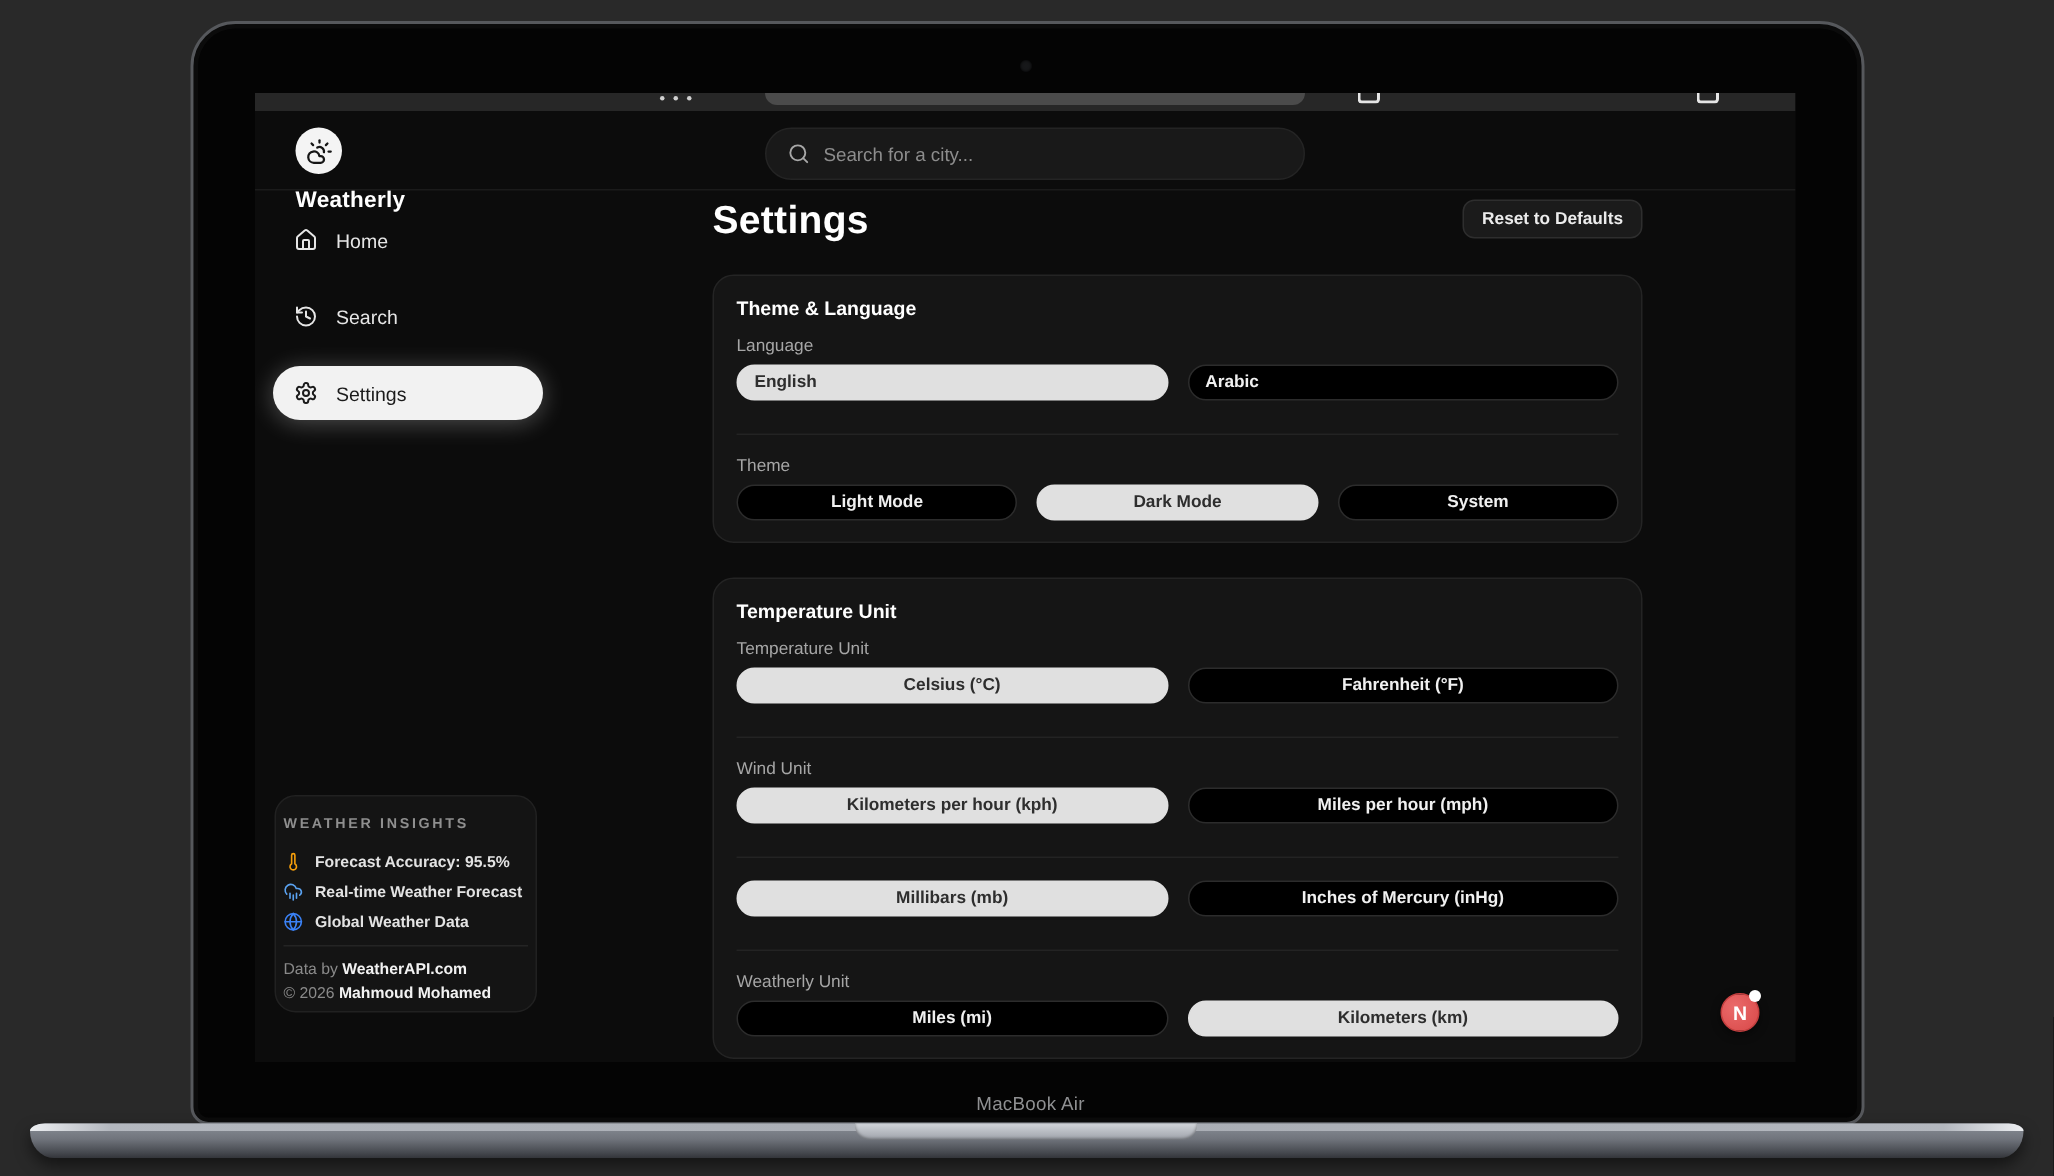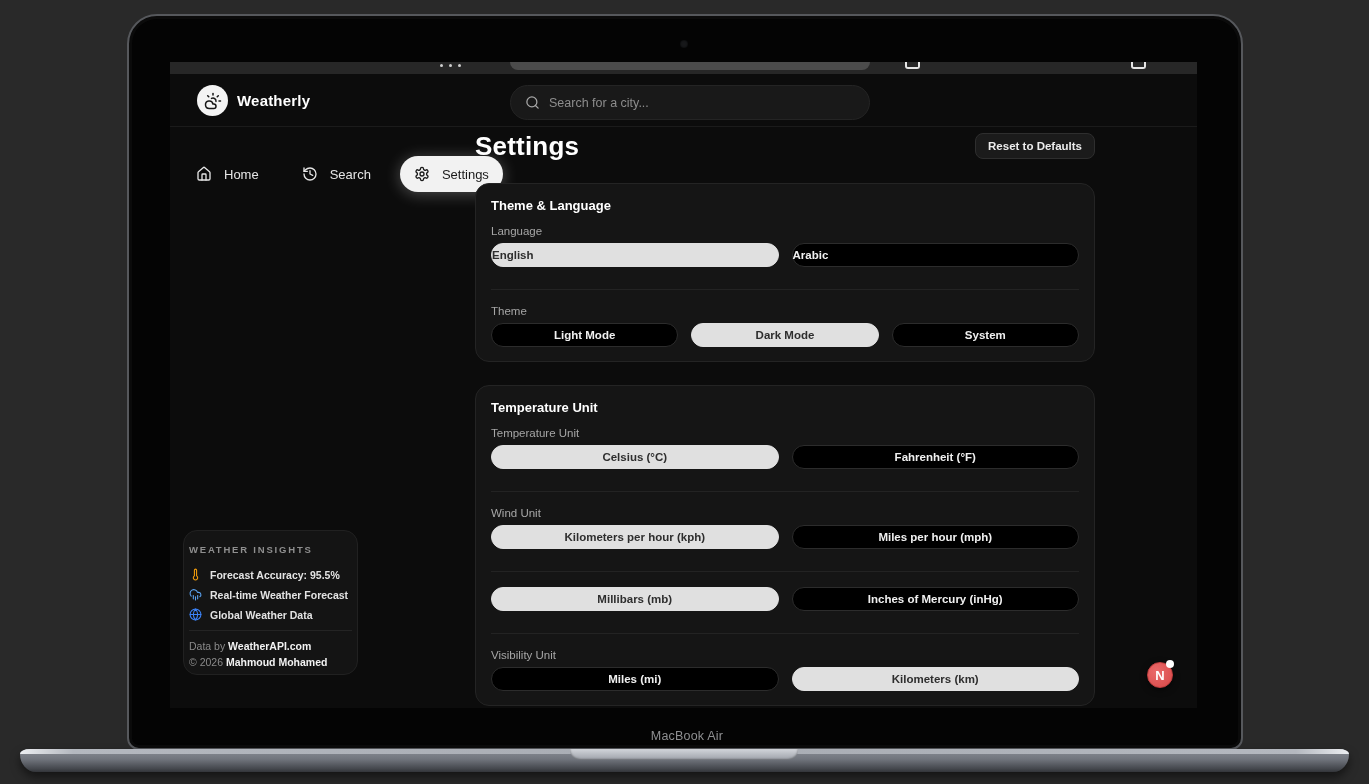--- a/index.html
+++ b/index.html
@@ -36,34 +36,34 @@
                  background:#4b4b4b; border-radius:0 0 9px 9px; }
   .dots-remnant { position:absolute; left:270px; top:2px; display:flex; gap:6px; }
   .dots-remnant i { width:3px; height:3px; border-radius:50%; background:#cfcfcf; }
   .tab-remnant { position:absolute; top:0; width:15px; height:7px;
                  border:2px solid #e6e6e6; border-top:none; border-radius:0 0 3px 3px; }
   .tab-remnant.r1 { left:735px; } .tab-remnant.r2 { left:961px; }
 
   
   .appbar { position:absolute; left:0; top:12px; width:1027px; height:53px;
             border-bottom:1px solid #1b1b1b; }
-  .brand { position:absolute; left:27px; top:11px; display:flex; align-items:center; gap:9px; }
+  .brand { position:absolute; left:27px; top:11px; display:flex; align-items:flex-start; gap:9px;flex-direction:column; }
   .brand-logo { width:31px; height:31px; border-radius:50%; background:#f4f4f4;
                 display:flex; align-items:center; justify-content:center; color:#161616; }
   .brand-name { color:#fff; font-size:15px; font-weight:700; letter-spacing:.2px; }
   .searchbar { position:absolute; left:340px; top:11px; width:360px; height:35px;
                background:#191919; border:1px solid #242424; border-radius:18px;
                display:flex; align-items:center; gap:9px; padding:0 14px; color:#9a9a9a; }
   .searchbar input { background:transparent; border:none; outline:none; color:#cfcfcf;
                font-size:12.5px; width:100%; font-family:inherit; }
   .searchbar input::placeholder { color:#8d8d8d; }
 
   
-  .nav { position:absolute; left:12px; top:94px; width:180px; display:flex;
-         gap:15px; }
+  .nav { position:absolute; left:12px; top:80px; width:180px; display:flex;
+         flex-direction:column; gap:15px; }
   .nav-item { height:36px; border-radius:18px; display:flex; align-items:center;
               gap:12px; padding:0 14px; color:#e6e6e6; font-size:13px; cursor:pointer; }
   .nav-item .ic { display:flex; }
   .nav-item.active { background:#f2f2f2; color:#1b1b1b; font-weight:500;
               box-shadow:0 2px 16px rgba(255,255,255,.28); }
 
   
   .insights { position:absolute; left:13px; top:468px; width:175px; height:145px;
               background:#141414; border:1px solid #212121; border-radius:14px;
               padding:13px 5px 10px; }
@@ -85,21 +85,21 @@
           padding:14px 15px; }
   .card-1 { margin-top:22px; }
   .card-2 { margin-top:23px; }
   .card-title { color:#fff; font-size:13px; font-weight:700; margin-bottom:12px; }
   .group-label { color:#a6a6a6; font-size:11.5px; margin-bottom:6px; }
   .opt-row { display:flex; gap:13px; }
   .opt { flex:1; height:24px; border-radius:12px; background:#000000; border:1px solid #2c2c2c;
          color:#f0f0f0; font-size:11.5px; font-weight:600; display:flex; align-items:center;
          justify-content:center; cursor:pointer; font-family:inherit; }
   .opt.selected { background:#e0e0e0; border-color:#e0e0e0; color:#2e2e2e; }
-  .opt.align-left { justify-content:flex-start; }
+  .opt.align-left { justify-content:flex-start; padding-left:11px; }
   .group-divider { border:none; border-top:1px solid #232323; margin:22px 0 15px; }
 
   
   .n-badge { position:absolute; left:977px; top:600px; width:26px; height:26px;
              border-radius:50%; background:radial-gradient(circle at 35% 35%, #ea6a6a, #d84848);
              border:1px solid #c43f3f; display:flex; align-items:center; justify-content:center;
              color:#fff; font-size:13px; font-weight:700; cursor:pointer;
              box-shadow:0 2px 6px rgba(0,0,0,.5); }
   .n-dot { position:absolute; right:-2px; top:-3px; width:8px; height:8px; border-radius:50%;
            background:#fff; }
@@ -267,21 +267,21 @@
 
       <hr class="group-divider">
 
       <div class="opt-row">
         <button class="opt selected">Millibars (mb)</button>
         <button class="opt">Inches of Mercury (inHg)</button>
       </div>
 
       <hr class="group-divider">
 
-      <div class="group-label">Visibility Unit</div>
+      <div class="group-label">Weatherly Unit</div>
       <div class="opt-row">
         <button class="opt">Miles (mi)</button>
         <button class="opt selected">Kilometers (km)</button>
       </div>
     </section>
   </main>
 
   <div class="n-badge">
     <span>N</span>
     <span class="n-dot"></span>

